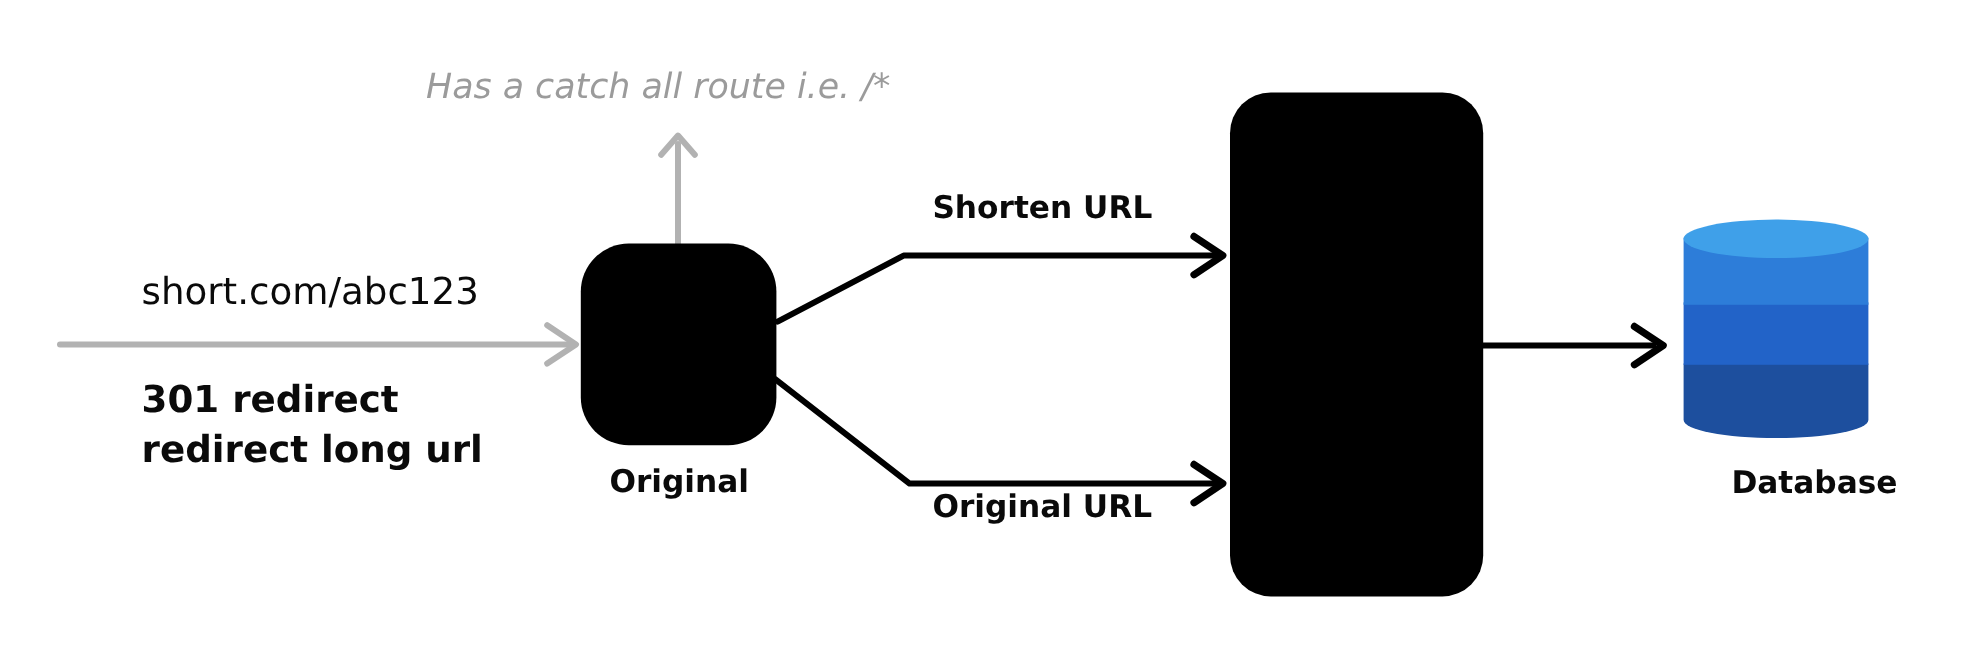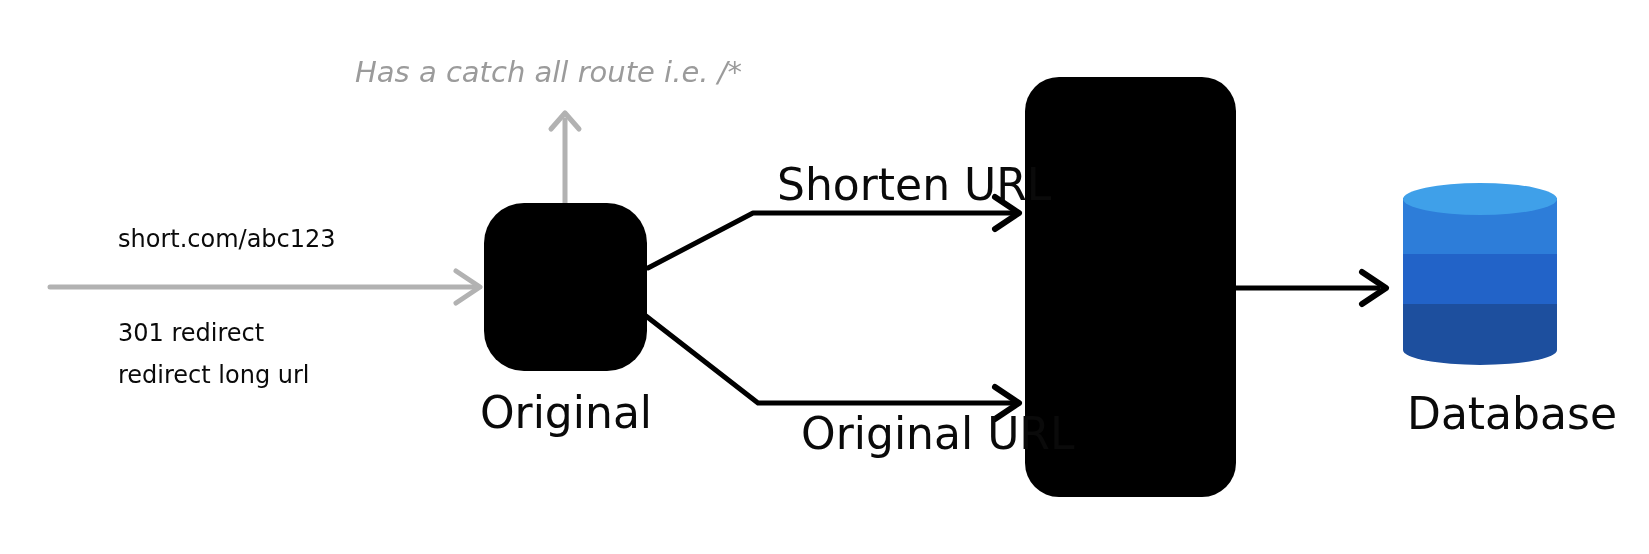--- a/index.html
+++ b/index.html
@@ -18,25 +18,25 @@
     width:1649px;height:554px;
     background:var(--background);
     font-family:"DejaVu Sans","Liberation Sans",sans-serif;
     overflow:hidden;
   }
   .canvas{position:relative;width:1649px;height:554px;}
   .layer{position:absolute;left:0;top:0;}
   .t{position:absolute;white-space:pre;line-height:1.15;}
   .black-t{color:var(--text-black);}
   .gray-t{color:var(--text-gray);}
-  .fs-main{font-size:44px;}
-  .fs-left{font-size:24px;}
+  .fs-main{font-size:26px;font-weight:bold;}
+  .fs-left{font-size:31px;}
   .fs-note{font-size:29px;font-style:italic;}
   .centered{transform:translateX(-50%);}
-  .lh-wide{line-height:42px;}
+  .lh-wide{line-height:42px;font-weight:bold;}
   .gray-stroke line,.gray-stroke polyline{
     stroke:var(--line-gray);stroke-width:5;fill:none;
     stroke-linecap:round;stroke-linejoin:round;
   }
   .black-stroke line,.black-stroke polyline{
     stroke:var(--node-black);stroke-width:5;fill:none;
     stroke-linecap:round;stroke-linejoin:round;
   }
   .black-stroke .head{stroke-width:6;}
   .blackfill{fill:var(--node-black);}
@@ -90,18 +90,18 @@
   </svg>
 
   <div class="t black-t fs-left" style="left:118px;top:226px;">short.com/abc123</div>
 
   <div class="t black-t fs-left lh-wide" style="left:118px;top:312px;"><span>301 redirect</span><br><span>redirect long url</span></div>
 
   <div class="t gray-t fs-note" style="left:355px;top:56px;">Has a catch all route i.e. /*</div>
 
   <div class="t black-t fs-main" style="left:777px;top:160px;">Shorten URL</div>
 
-  <div class="t black-t fs-main" style="left:777px;top:409px;margin-left:24px;">Original URL</div>
+  <div class="t black-t fs-main" style="left:777px;top:409px;">Original URL</div>
 
   <div class="t black-t fs-main centered" style="left:566px;top:388px;">Original</div>
 
   <div class="t black-t fs-main centered" style="left:1480px;top:389px;margin-left:32px;">Database</div>
 </div>
 
 </body></html>

